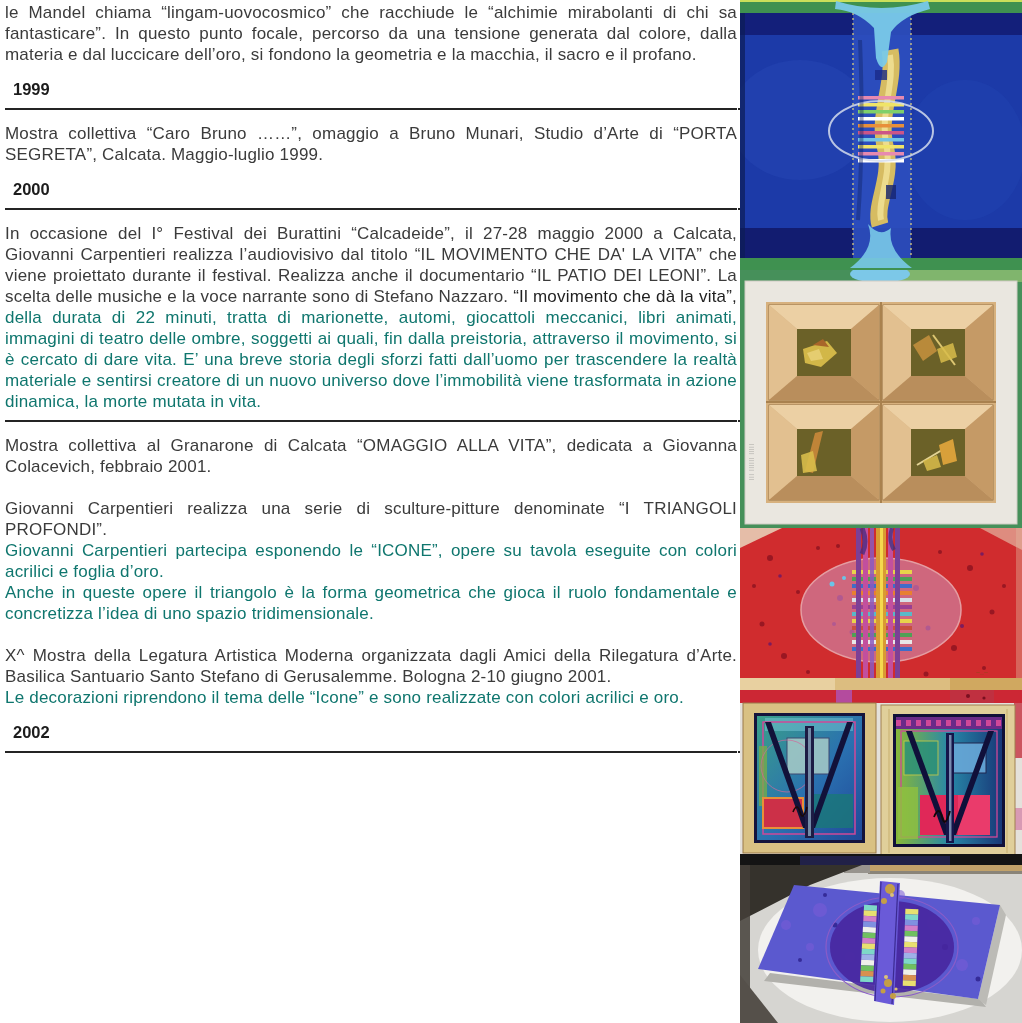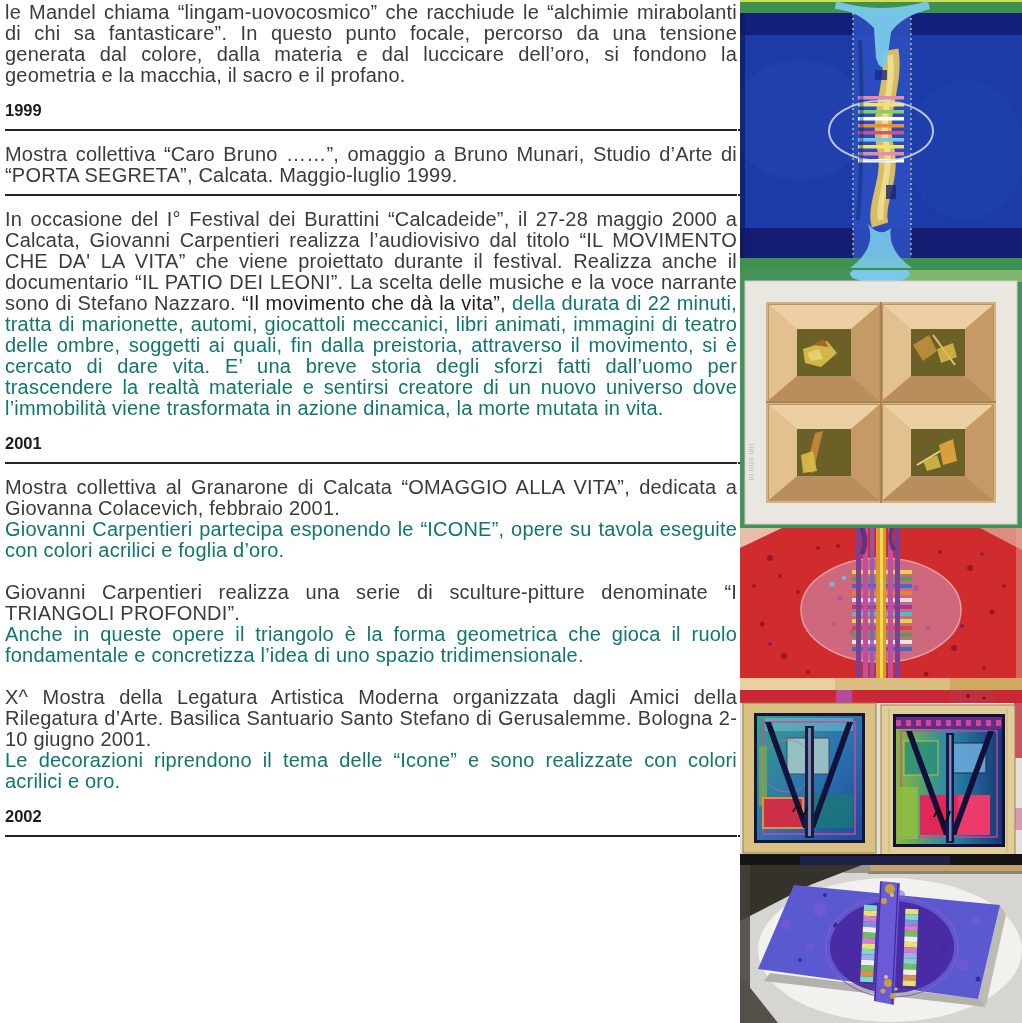--- a/index.html
+++ b/index.html
@@ -8,31 +8,31 @@
     background:#ffffff;
     font-family:"Liberation Sans", sans-serif;
     position:relative;
     overflow:hidden;
   }
   .text-col{
     position:absolute;left:5px;top:2px;width:732px;
   }
   .para{
     margin:0;
-    font-size:20px;
+    font-size:17px;
     line-height:21px;
     text-align:justify;
     letter-spacing:0.2px;
   }
   .dark{color:#3b3b3b;}
   .gray{color:#0f766e;}
   .boldrun{color:#1f1f1f;font-weight:normal;}
   .gap{margin-top:21px;}
   .year{
-    margin:14px 0 0 0;
+    margin:14px 0 0 8px;
     font-size:16.5px;
     line-height:21px;
     font-weight:bold;
     color:#1c1c1c;
   }
   .rule{
     height:0;
     border-top:2.5px solid #242424;
     margin:8px 0 13px 0;
     position:relative;
@@ -53,28 +53,28 @@
 <body>
 
 <div class="text-col">
 
   <p class="para dark">le Mandel chiama “lingam-uovocosmico” che racchiude le “alchimie mirabolanti di chi sa fantasticare”. In questo punto focale, percorso da una tensione generata dal colore, dalla materia e dal luccicare dell’oro, si fondono la geometria e la macchia, il sacro e il profano.</p>
 
   <h2 class="year">1999</h2>
   <div class="rule"></div>
   <p class="para dark">Mostra collettiva “Caro Bruno ……”, omaggio a Bruno Munari, Studio d’Arte di “PORTA SEGRETA”, Calcata. Maggio-luglio 1999.</p>
 
+  <h2 class="year">2000</h2>
   <div class="rule"></div>
   <p class="para"><span class="dark">In occasione del I° Festival dei Burattini “Calcadeide”, il 27-28 maggio 2000 a Calcata, Giovanni Carpentieri realizza l’audiovisivo dal titolo “IL MOVIMENTO CHE DA' LA VITA” che viene proiettato durante il festival. Realizza anche il documentario “IL PATIO DEI LEONI”. La scelta delle musiche e la voce narrante sono di Stefano Nazzaro. </span><span class="boldrun">“Il movimento che dà la vita”, </span><span class="gray">della durata di 22 minuti, tratta di marionette, automi, giocattoli meccanici, libri animati, immagini di teatro delle ombre, soggetti ai quali, fin dalla preistoria, attraverso il movimento, si è cercato di dare vita. E’ una breve storia degli sforzi fatti dall’uomo per trascendere la realtà materiale e sentirsi creatore di un nuovo universo dove l’immobilità viene trasformata in azione dinamica, la morte mutata in vita.</span></p>
 
-  <h2 class="year">2001</h2>
   <div class="rule"></div>
   <p class="para dark">Mostra collettiva al Granarone di Calcata “OMAGGIO ALLA VITA”, dedicata a Giovanna Colacevich, febbraio 2001.</p>
+  <p class="para dark gap">Giovanni Carpentieri realizza una serie di sculture-pitture denominate “I TRIANGOLI PROFONDI”.</p>
   <p class="para gray">Giovanni Carpentieri partecipa esponendo le “ICONE”, opere su tavola eseguite con colori acrilici e foglia d’oro.</p>
-  <p class="para dark gap">Giovanni Carpentieri realizza una serie di sculture-pitture denominate “I TRIANGOLI PROFONDI”.</p>
   <p class="para gray">Anche in queste opere il triangolo è la forma geometrica che gioca il ruolo fondamentale e concretizza l’idea di uno spazio tridimensionale.</p>
   <p class="para dark gap">X^ Mostra della Legatura Artistica Moderna organizzata dagli Amici della Rilegatura d’Arte. Basilica Santuario Santo Stefano di Gerusalemme. Bologna 2-10 giugno 2001.</p>
   <p class="para gray">Le decorazioni riprendono il tema delle “Icone” e sono realizzate con colori acrilici e oro.</p>
 
   <h2 class="year">2002</h2>
   <div class="rule"></div>
 
 </div>
 
 <div class="art-col">

